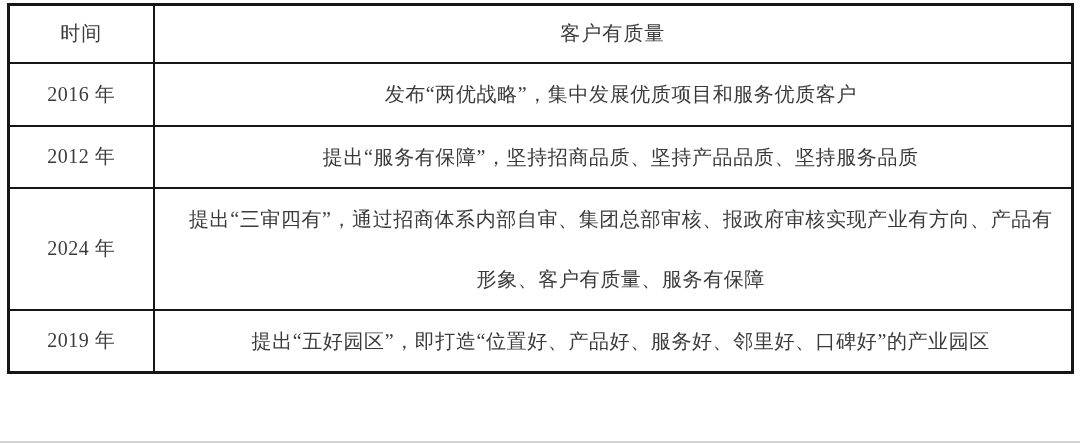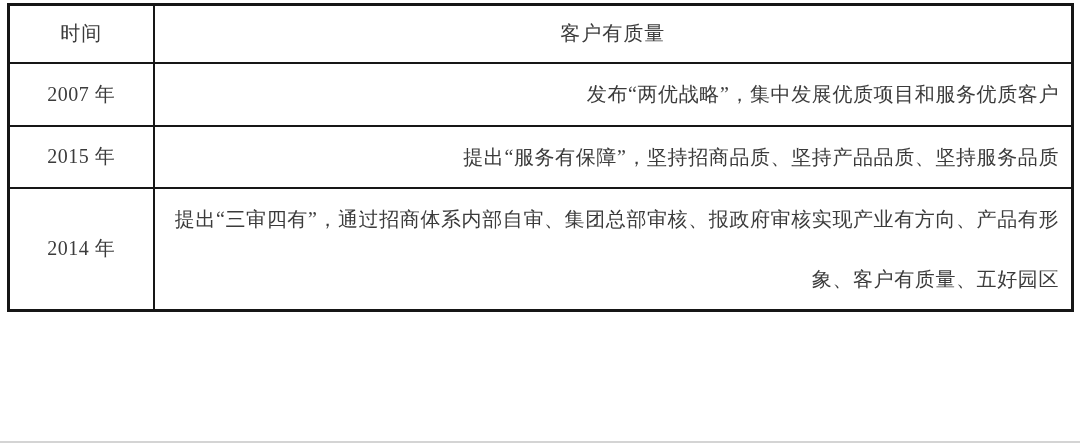--- a/index.html
+++ b/index.html
@@ -49,22 +49,22 @@
   .timeline-table tbody tr:nth-child(1) { height: 63px; }
   .timeline-table tbody tr:nth-child(2) { height: 61px; }
   .timeline-table tbody tr:nth-child(3) { height: 121px; }
   .timeline-table tbody tr:nth-child(4) { height: 60px; }
   .timeline-table tbody tr:nth-child(5) { height: 55px; }
   td.time-cell {
     text-align: center;
     letter-spacing: 0.5px;
   }
   td.event-cell {
-    text-align: right;
-    padding: 0 12px 0 8px;
+    text-align: center;
+    padding: 0 12px 0 28px;
     line-height: 60px;
   }
   .page-bottom-edge {
     position: absolute;
     left: 0;
     top: 441px;
     width: 1080px;
     height: 2px;
     background: var(--color-page_edge);
   }
@@ -78,27 +78,31 @@
     <col class="col-event">
   </colgroup>
   <thead>
     <tr>
       <th>时间</th>
       <th>客户有质量</th>
     </tr>
   </thead>
   <tbody>
     <tr>
-      <td class="time-cell">2007 年</td>
+      <td class="time-cell">2016 年</td>
       <td class="event-cell">发布“两优战略”，集中发展优质项目和服务优质客户</td>
     </tr>
     <tr>
-      <td class="time-cell">2015 年</td>
+      <td class="time-cell">2012 年</td>
       <td class="event-cell">提出“服务有保障”，坚持招商品质、坚持产品品质、坚持服务品质</td>
     </tr>
     <tr>
-      <td class="time-cell">2014 年</td>
-      <td class="event-cell">提出“三审四有”，通过招商体系内部自审、集团总部审核、报政府审核实现产业有方向、产品有形象、客户有质量、五好园区</td>
+      <td class="time-cell">2024 年</td>
+      <td class="event-cell">提出“三审四有”，通过招商体系内部自审、集团总部审核、报政府审核实现产业有方向、产品有形象、客户有质量、服务有保障</td>
+    </tr>
+    <tr>
+      <td class="time-cell">2019 年</td>
+      <td class="event-cell">提出“五好园区”，即打造“位置好、产品好、服务好、邻里好、口碑好”的产业园区</td>
     </tr>
   </tbody>
 </table>
 
 <div class="page-bottom-edge"></div>
 
 </body></html>

